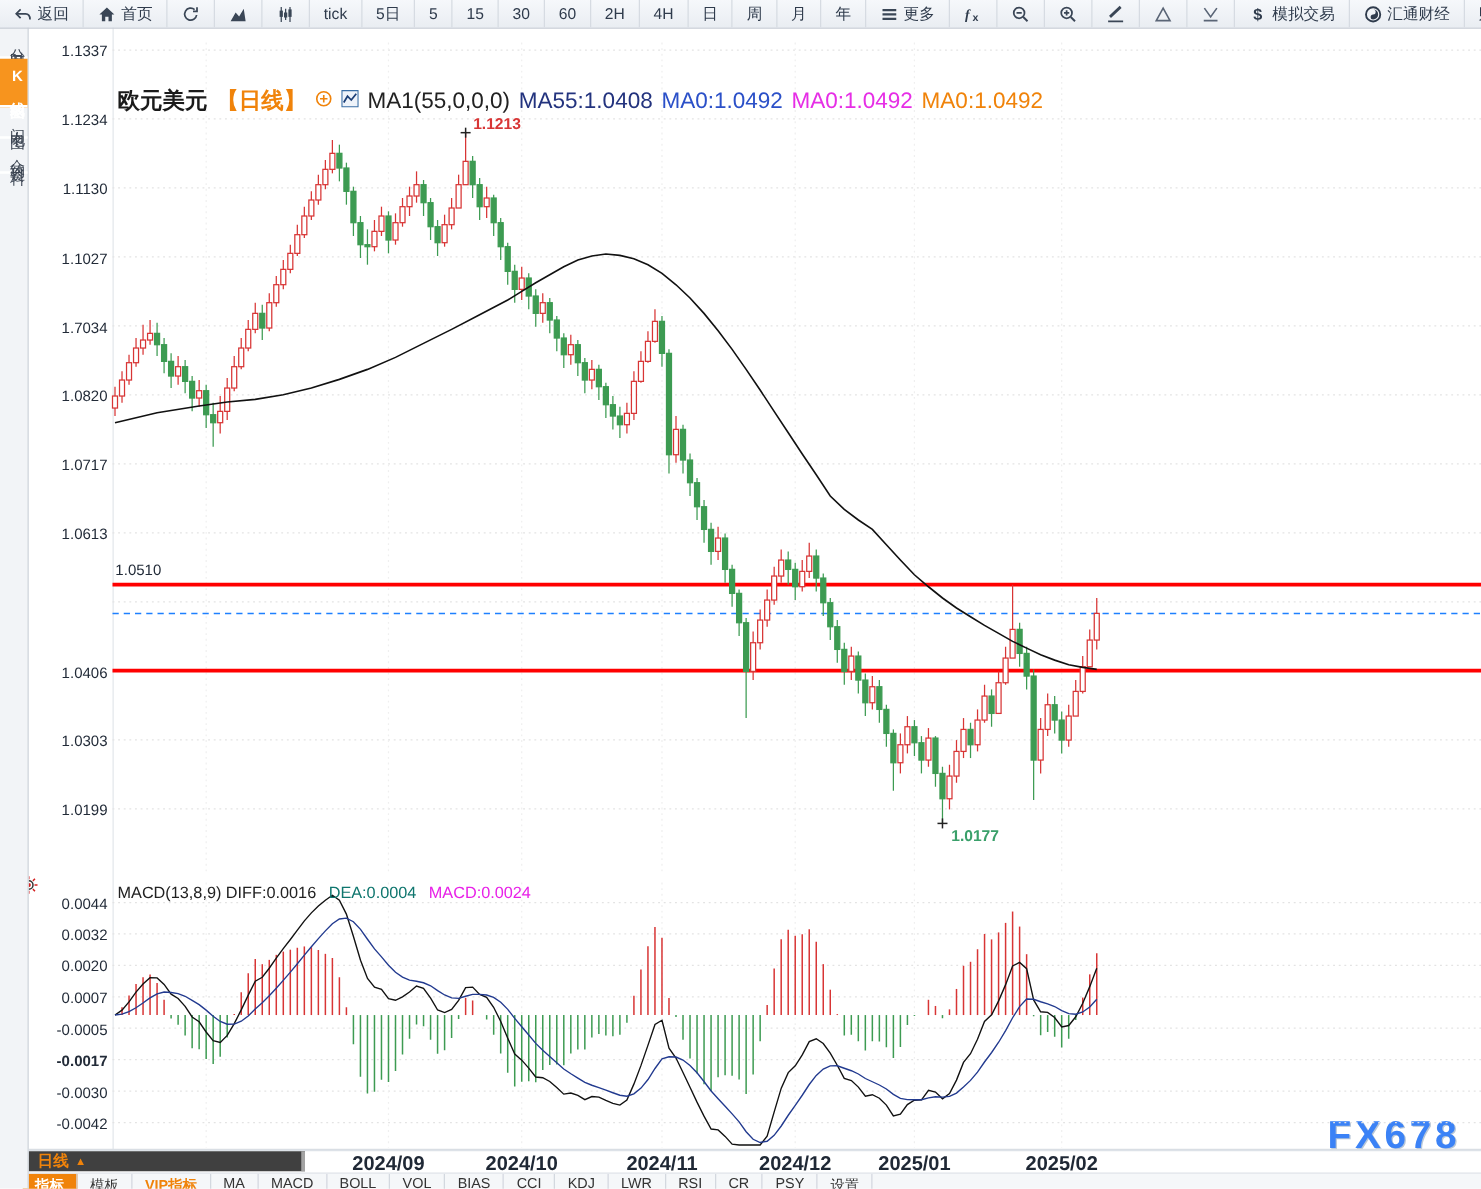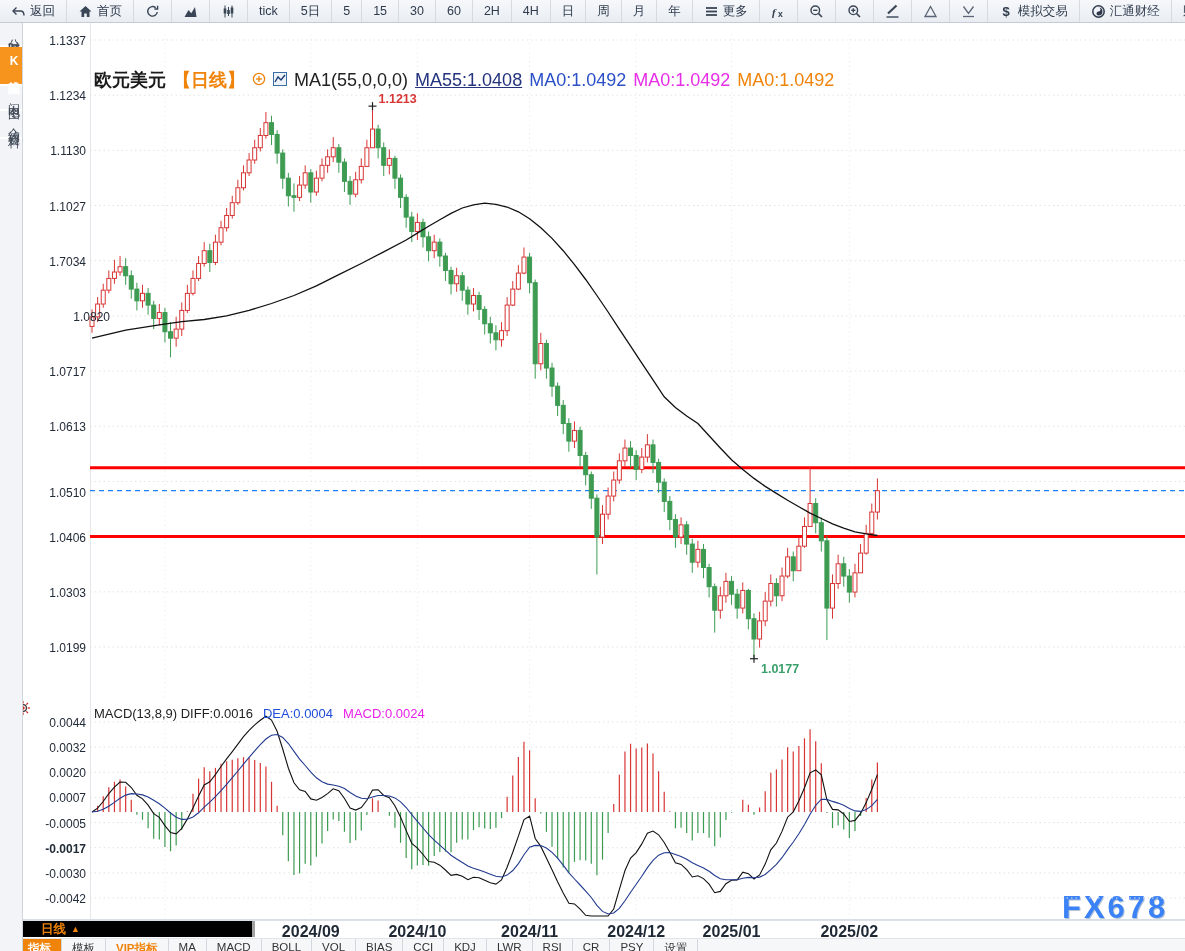--- a/index.html
+++ b/index.html
@@ -28,39 +28,39 @@
     writing-mode:vertical-rl;text-orientation:upright;font-size:12px;color:#3d4654;
     padding:7px 0;margin:0 auto;letter-spacing:3px;border-bottom:2px solid #ffffff;
     width:22px;text-align:center;
   }
   .sb-item.active{background:#f7941e;color:#fff;font-weight:bold;}
   
   .hdr{position:absolute;left:94px;top:24px;font-size:18px;display:flex;align-items:center;gap:7px;z-index:4;white-space:nowrap;margin-top:44px;}
   .hdr .sym{color:#1a1a1a;font-weight:bold;}
   .hdr .per{color:#f0830a;font-weight:bold;}
   .hdr .ma1{color:#222;}
-  .hdr .ma55{color:#23337e;text-decoration:underline;}
+  .hdr .ma55{color:#23337e;}
   .hdr .ma0b{color:#2b50c8;}
   .hdr .ma0m{color:#e62ee6;}
   .hdr .ma0o{color:#f0830a;}
   .macd-hdr{position:absolute;left:94px;top:706px;font-size:13px;display:flex;gap:10px;z-index:4;white-space:nowrap;text-align:center;}
   .macd-hdr .t1{color:#222;}
-  .macd-hdr .t2{color:#1d4ed8;}
+  .macd-hdr .t2{color:#0f766e;}
   .macd-hdr .t3{color:#e821e8;}
   
   .ylab{position:absolute;left:24px;width:62px;text-align:right;font-size:12px;color:#222b38;z-index:3;}
   .xlab{position:absolute;top:923px;font-size:16px;font-weight:700;color:#1f2835;transform:translateX(-50%);z-index:3;}
   
   .chart-svg{position:absolute;left:0;top:0;z-index:2;}
   .plot-region{position:absolute;z-index:3;background:transparent;}
   
   .axis-row{position:absolute;left:22px;right:0;top:920px;height:17px;background:#fff;border-top:1px solid #dde2e8;z-index:2;}
   .period-cell{
     position:absolute;left:22px;top:921px;width:211px;height:16px;border-right:3px solid #a3a3a3;
-    font-size:12.5px;font-weight:bold;color:#f0830a;padding-left:19px;display:flex;align-items:center;gap:5px;z-index:4;background:#000000;
+    font-size:12.5px;font-weight:bold;color:#f0830a;padding-left:8px;display:flex;align-items:center;gap:5px;z-index:4;background:#404040;
   }
   .tabs-row{
     position:absolute;left:18px;right:0;top:938px;height:20px;display:flex;z-index:4;
     background:#f5f7f9;border-top:1px solid #e1e5ea;overflow:hidden;
   }
   .tab{
     padding:2px 10px 0 10px;font-size:11.5px;color:#333;border-right:1px solid #d3d8df;
     white-space:nowrap;flex:0 0 auto;
   }
   .tab.active{background:#f0830a;color:#fff;font-weight:bold;}
@@ -794,24 +794,24 @@
     <div class="tab">设置</div>
   </div>
 
 <div class="watermark">FX678</div>
 
 <div class="ylab" style="top: 34px;">1.1337</div>
 <div class="ylab" style="top: 89.1818px;">1.1234</div>
 <div class="ylab" style="top: 144.364px;">1.1130</div>
 <div class="ylab" style="top: 199.545px;">1.1027</div>
 <div class="ylab" style="top: 254.727px;">1.7034</div>
-<div class="ylab" style="top: 309.909px; padding-left: 24px;">1.0820</div>
+<div class="ylab" style="top: 309.909px;">1.0820</div>
 <div class="ylab" style="top: 365.091px;">1.0717</div>
 <div class="ylab" style="top: 420.273px;">1.0613</div>
-<div class="ylab" style="top: 486px;">1.0510</div>
+<div class="ylab" style="top: 449px; margin-left: 43px;">1.0510</div>
 <div class="ylab" style="top: 530.636px;">1.0406</div>
 <div class="ylab" style="top: 585.818px;">1.0303</div>
 <div class="ylab" style="top: 641px;">1.0199</div>
 <div class="ylab" style="top: 716px;">0.0044</div>
 <div class="ylab" style="top: 741.143px;">0.0032</div>
 <div class="ylab" style="top: 766.286px;">0.0020</div>
 <div class="ylab" style="top: 791.429px;">0.0007</div>
 <div class="ylab" style="top: 816.571px;">-0.0005</div>
 <div class="ylab" style="top: 841.714px; font-weight: bold;">-0.0017</div>
 <div class="ylab" style="top: 866.857px;">-0.0030</div>

